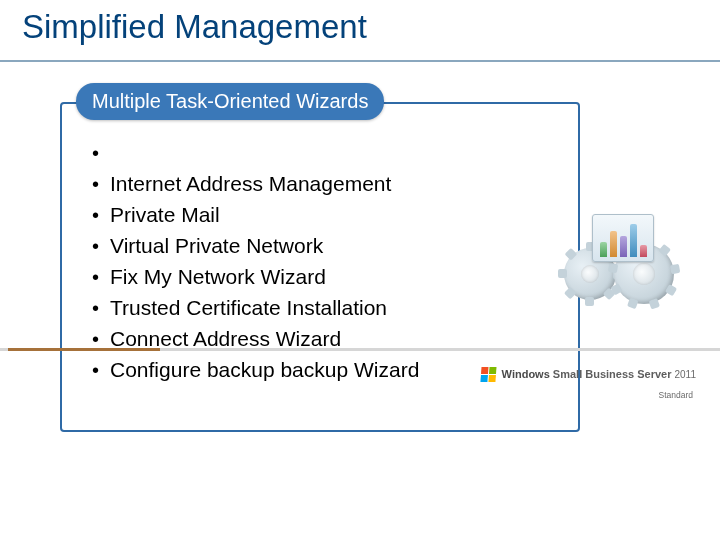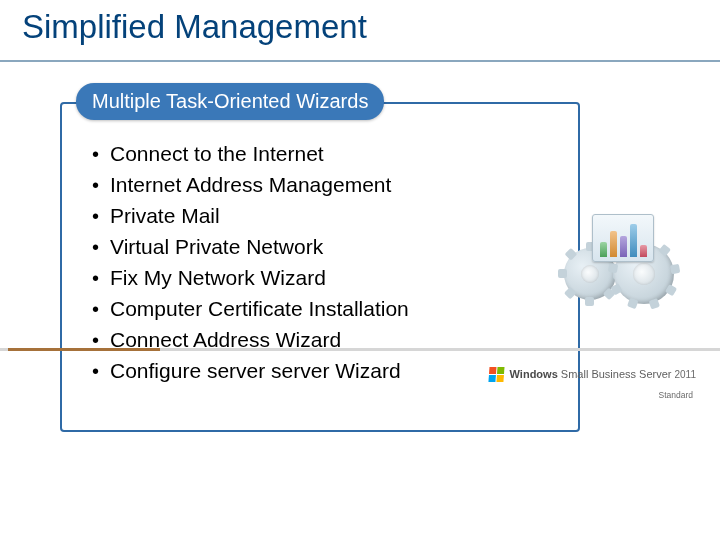--- a/index.html
+++ b/index.html
@@ -14,21 +14,21 @@
   .bullet-row { display: flex; align-items: baseline; margin-bottom: 3px; }
   .bullet-dot { width: 18px; font-size: 20px; color: #000; line-height: 27px; text-align: left; }
   .bullet-text { font-size: 21px; color: #000; line-height: 27px; }
   .graphic { position: absolute; top: 214px; right: 46px; width: 112px; height: 92px; }
   .footer-bar { position: absolute; left: 0; bottom: 49px; width: 720px; height: 3px; background: linear-gradient(to right, #d6d6d6 0, #d6d6d6 8px, #a6713a 8px, #a6713a 160px, #d6d6d6 160px, #d6d6d6 720px); }
   .brand { position: absolute; right: 24px; bottom: 18px; display: flex; align-items: center; }
   .winflag { display: inline-flex; flex-wrap: wrap; width: 16px; height: 16px; margin-right: 6px; transform: skewX(-4deg); }
   .winflag span { width: 7px; height: 7px; margin: 0.5px; display: inline-block; }
   .wf1 { background: #f25022; } .wf2 { background: #7fba00; } .wf3 { background: #00a4ef; } .wf4 { background: #ffb900; }
   .brand-text { font-size: 11px; color: #4a4a4a; font-weight: 600; }
-  .brand-text .light { font-weight: 400; color: #5e5e5e; }
+  .brand-text .light { font-weight: 700; color: #5e5e5e; }
   .brand-year { font-size: 10px; color: #6b6b6b; margin-left: 3px; }
   .brand-sub { position: absolute; right: 27px; bottom: 0; font-size: 8.5px; color: #6b6b6b; letter-spacing: 0px; }
   
   .gear { position: absolute; border-radius: 50%; background: radial-gradient(circle at 35% 35%, #e8f0f5, #b6c6cf); box-shadow: inset -2px -2px 4px rgba(0,0,0,0.2); }
   .gear::before { content:""; position:absolute; inset:32%; border-radius:50%; background: radial-gradient(circle at 40% 40%, #fafcfd, #cfd9df); box-shadow: inset 0 0 3px rgba(0,0,0,0.15); }
   .gA { width: 52px; height: 52px; left: 2px; top: 34px; }
   .gB { width: 60px; height: 60px; right: 0; top: 30px; }
   .teeth { position:absolute; inset:-6px; }
   .tooth { position:absolute; width:9px; height:9px; background:#c4d2da; border-radius:2px; left:50%; top:50%; transform-origin: 0 0; }
   .chartbox { position:absolute; left:30px; top:0; width:62px; height:48px; background: linear-gradient(#f3f8fb,#d8e5ee); border:1px solid #aebfca; border-radius:3px; box-shadow: 0 1px 2px rgba(0,0,0,0.2); display:flex; align-items:flex-end; justify-content:center; gap:3px; padding:4px 5px; }
@@ -47,49 +47,48 @@
   <div class="title">Simplified Management</div>
   <div class="title-underline"></div>
 
   <div class="panel">
     <div class="panel-header">
       <span>Multiple Task-Oriented Wizards</span>
     </div>
     <div class="bullets">
       <div class="bullet-row">
           <span class="bullet-dot">•</span>
-          <span class="bullet-text">Connect to the Internet</span>
         </div>
       <div class="bullet-row">
           <span class="bullet-dot">•</span>
           <span class="bullet-text">Internet Address Management</span>
         </div>
       <div class="bullet-row">
           <span class="bullet-dot">•</span>
           <span class="bullet-text">Private Mail</span>
         </div>
       <div class="bullet-row">
           <span class="bullet-dot">•</span>
           <span class="bullet-text">Virtual Private Network</span>
         </div>
       <div class="bullet-row">
           <span class="bullet-dot">•</span>
           <span class="bullet-text">Fix My Network Wizard</span>
         </div>
       <div class="bullet-row">
           <span class="bullet-dot">•</span>
-          <span class="bullet-text">Computer Certificate Installation</span>
+          <span class="bullet-text">Trusted Certificate Installation</span>
         </div>
       <div class="bullet-row">
           <span class="bullet-dot">•</span>
           <span class="bullet-text">Connect Address Wizard</span>
         </div>
       <div class="bullet-row">
           <span class="bullet-dot">•</span>
-          <span class="bullet-text">Configure server server Wizard</span>
+          <span class="bullet-text">Configure backup backup Wizard</span>
         </div>
     </div>
   </div>
 
   <div class="graphic">
     <div class="gear gA">
       <div class="teeth">
         <span class="tooth" style="transform: rotate(0deg) translate(-4px,-32px)"></span>
         <span class="tooth" style="transform: rotate(45deg) translate(-4px,-32px)"></span>
         <span class="tooth" style="transform: rotate(90deg) translate(-4px,-32px)"></span>

